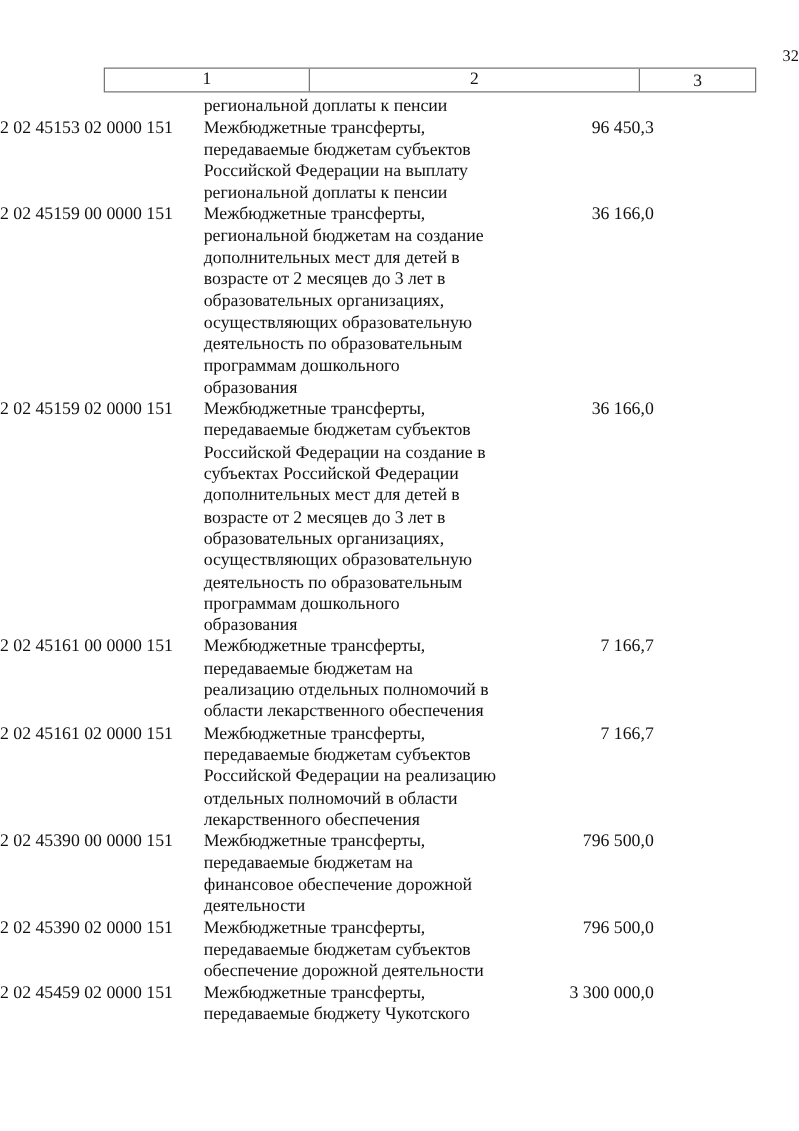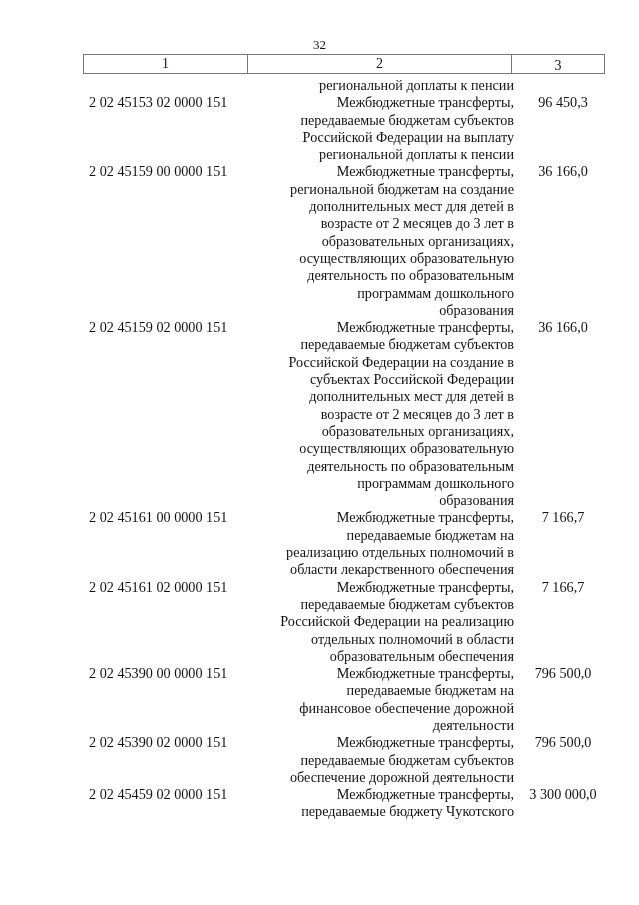--- a/index.html
+++ b/index.html
@@ -1,30 +1,30 @@
 <!DOCTYPE html>
 <html><head>
 <meta charset="utf-8">
 <style>
   html, body { margin:0; padding:0; background:#ffffff; }
   body { width:639px; height:905px; position:relative; overflow:hidden;
          font-family:"Liberation Serif", "DejaVu Serif", serif; color:#111; font-size:14.2px; }
-  .page-num { position:absolute; top:38px; left:0; width:639px; text-align:center; font-size:13px; line-height:14px; }
+  .page-num { position:absolute; top:38px; left:0; width:639px; text-align:right; font-size:13px; line-height:14px; }
   .hdr { position:absolute; top:54px; left:83px; width:522px; height:20px;
          border:1.4px solid #777; box-sizing:border-box; display:flex; }
   .hdr div { display:flex; align-items:center; justify-content:center; font-size:14px; }
   .hdr .c1 { width:163px; border-right:1.4px solid #777; }
   .hdr .c2 { width:263px; border-right:1.4px solid #777; }
   .hdr .c3 { flex:1; padding-top:4px; }
   .body { position:absolute; top:77px; left:0; width:639px; }
   .row { display:flex; line-height:17.3px; }
-  .code { width:163px; padding-left:89px; box-sizing:content-box; white-space:nowrap; }
-  .desc { width:262px; padding-left:0;text-align:right; }
+  .code { width:163px; box-sizing:content-box; white-space:nowrap; }
+  .desc { width:262px; padding-left:0; }
   .desc span { display:block; white-space:nowrap; }
-  .amt { width:98px; text-align:center; white-space:nowrap; }
+  .amt { width:98px; text-align:right; white-space:nowrap; }
 </style>
 </head>
 <body>
 
 <div class="page-num">32</div>
 
 <div class="hdr">
   <div class="c1">1</div>
   <div class="c2">2</div>
   <div class="c3">3</div>
@@ -91,21 +91,21 @@
         </div>
         <div class="amt">7 166,7</div>
       </div>
       <div class="row">
         <div class="code">2 02 45161 02 0000 151</div>
         <div class="desc">
           <span>Межбюджетные трансферты,</span>
           <span>передаваемые бюджетам субъектов</span>
           <span>Российской Федерации на реализацию</span>
           <span>отдельных полномочий в области</span>
-          <span>образовательным обеспечения</span>
+          <span>лекарственного обеспечения</span>
         </div>
         <div class="amt">7 166,7</div>
       </div>
       <div class="row">
         <div class="code">2 02 45390 00 0000 151</div>
         <div class="desc">
           <span>Межбюджетные трансферты,</span>
           <span>передаваемые бюджетам на</span>
           <span>финансовое обеспечение дорожной</span>
           <span>деятельности</span>

